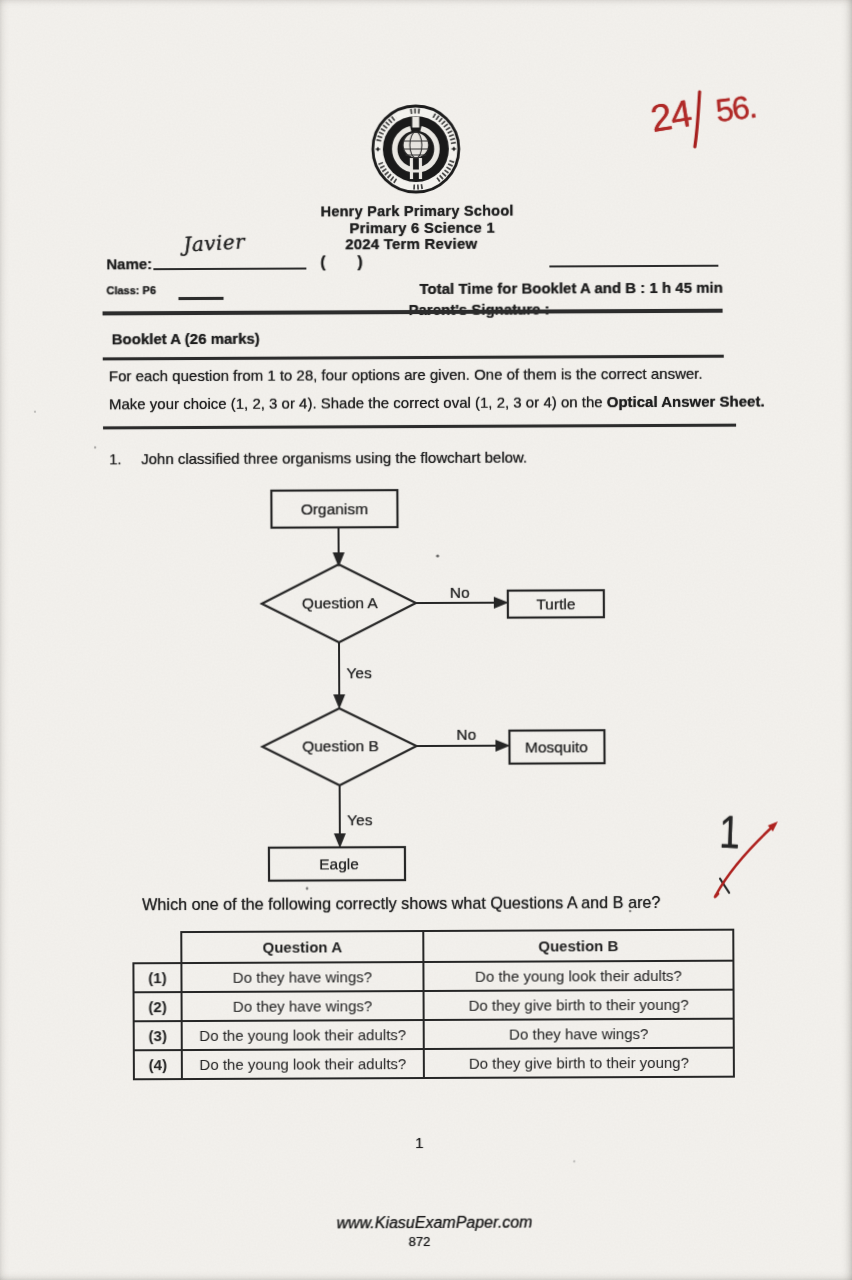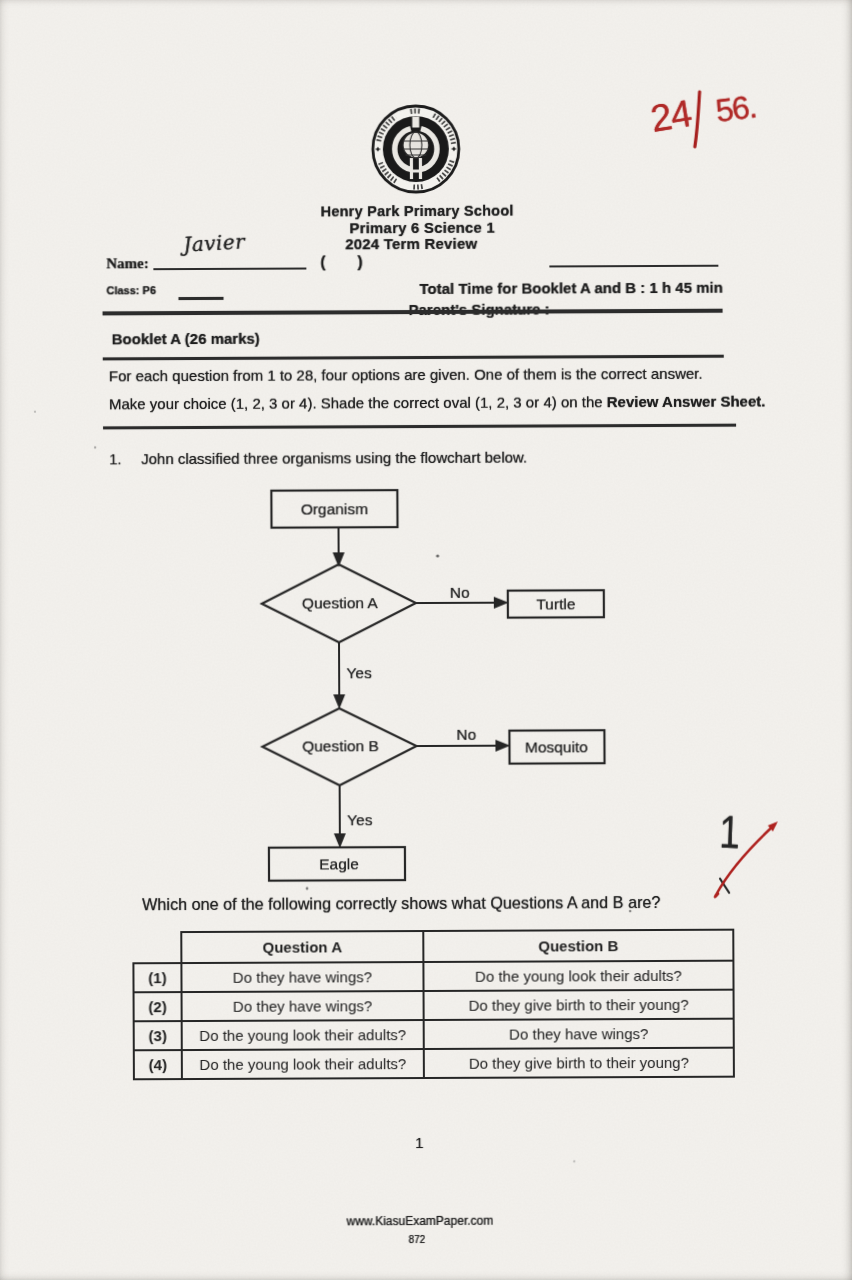--- a/index.html
+++ b/index.html
@@ -81,40 +81,40 @@
       <circle cx="46" cy="42" r="13" fill="#e8e6e1" stroke="#222" stroke-width="1.4"></circle>
       <ellipse cx="46" cy="42" rx="6" ry="13" fill="none" stroke="#333" stroke-width="1.1"></ellipse>
       <path d="M33.6,38 L58.4,38 M33.6,46 L58.4,46 M35.6,52 L56.4,52" stroke="#333" stroke-width="1.1" fill="none"></path>
       <path d="M41.5,55 L41.5,76 M50.5,55 L50.5,76 M41.5,68 L50.5,68" stroke="#eceae5" stroke-width="3.2" fill="none"></path>
     </svg>
 
     <div class="school-title abs ink" style="top:203px; left:-7px; font-size:14.6px;">Henry Park Primary School</div>
     <div class="school-title abs ink" style="top:219px; left:-2px;">Primary 6 Science 1</div>
     <div class="school-title abs ink" style="top:235px; left:-13px;">2024 Term Review</div>
 
-    <div class="abs ink bold" style="left:108px; top:254px; font-size:15px;font-family:Liberation Serif, serif;">Name:</div>
+    <div class="abs ink bold" style="left:108px; top:254px; font-size:15px;">Name:</div>
     <div class="line" style="left:155px; top:267px; width:153px; height:2px;"></div>
     <div class="abs ink bold" style="left:322px; top:253px; font-size:16px;">(</div>
     <div class="abs ink bold" style="left:359px; top:253px; font-size:16px;">)</div>
     <div class="abs ink bold" style="left:410px; top:253px; font-size:15px;margin-top:48px;">Parent's Signature :</div>
     <div class="line" style="left:551px; top:266px; width:169px; height:2px;"></div>
 
     <span class="abs hw-black" style="left:185px; top:230px; font-size:20px; font-family:'DejaVu Serif', serif; font-style:italic; transform:rotate(-3deg); letter-spacing:0.5px; text-shadow:0 0 1px #2a2a2a;">Javier</span>
 
     <div class="abs ink bold" style="left:108px; top:283px; font-size:11px;">Class: P6</div>
     <div class="line" style="left:180px; top:296px; width:45px; height:2.5px;"></div>
     <div class="abs ink bold" style="left:421px; top:280px; font-size:15px;">Total Time for Booklet A and B : 1 h 45 min</div>
 
     <div class="line" style="left:104px; top:310px; width:620px; height:3.5px;"></div>
 
     <div class="abs ink bold" style="left:113px; top:329px; font-size:15px;">Booklet A (26 marks)</div>
     <div class="line" style="left:104px; top:356px; width:621px; height:2.5px;"></div>
     <div class="abs ink" style="left:110px; top:366px; font-size:15px;">For each question from 1 to 28, four options are given. One of them is the correct answer.</div>
     <div class="abs ink" style="left:110px; top:394px; font-size:15px;">
-      <span>Make your choice (1, 2, 3 or 4). Shade the correct oval (1, 2, 3 or 4) on the </span><span class="bold">Review Answer Sheet.</span>
+      <span>Make your choice (1, 2, 3 or 4). Shade the correct oval (1, 2, 3 or 4) on the </span><span class="bold">Optical Answer Sheet.</span>
     </div>
     <div class="line" style="left:104px; top:425px; width:633px; height:2.5px;"></div>
 
     <div class="abs ink" style="left:110px; top:449px; font-size:15px;">1.</div>
     <div class="abs ink" style="left:142px; top:449px; font-size:15px;">John classified three organisms using the flowchart below.</div>
 
     <svg class="abs" style="left:255px; top:482px;" width="365" height="403" viewBox="0 0 365 403">
       <g fill="none" stroke="#262626" stroke-width="2.2">
         <rect x="17" y="8" width="126" height="37"></rect>
         <polygon points="7,121 84,82 161,121 84,160"></polygon>
@@ -187,22 +187,22 @@
       </tr>
       <tr style="height:29px">
         <td class="bold">(4)</td>
         <td>Do the young look their adults?</td>
         <td>Do they give birth to their young?</td>
       </tr>
     </tbody>
       </table>
 
     <div class="abs ink" style="left:413px; top:1134px; font-size:15px;">1</div>
-    <div class="abs ink" style="left:344px; top:1214px; font-size:12px;">www.KiasuExamPaper.com</div>
-    <div class="abs ink" style="left:406px; top:1234px; font-size:10px;">872</div>
+    <div class="abs ink" style="left:334px; top:1214px; font-size:16px;font-style:italic;">www.KiasuExamPaper.com</div>
+    <div class="abs ink" style="left:406px; top:1234px; font-size:13px;">872</div>
 
     <svg class="abs" style="left:0; top:0; pointer-events:none;" width="852" height="1280">
       <circle cx="438" cy="556" r="1.6" fill="#4a4a4a" opacity="0.8"></circle>
       <circle cx="306" cy="888" r="1.4" fill="#555" opacity="0.7"></circle>
       <circle cx="629" cy="912" r="1.3" fill="#555" opacity="0.65"></circle>
       <circle cx="96" cy="446" r="1.2" fill="#666" opacity="0.5"></circle>
       <circle cx="36" cy="410" r="1.1" fill="#777" opacity="0.5"></circle>
       <circle cx="572" cy="1162" r="1.2" fill="#888" opacity="0.45"></circle>
     </svg>
   </div>

